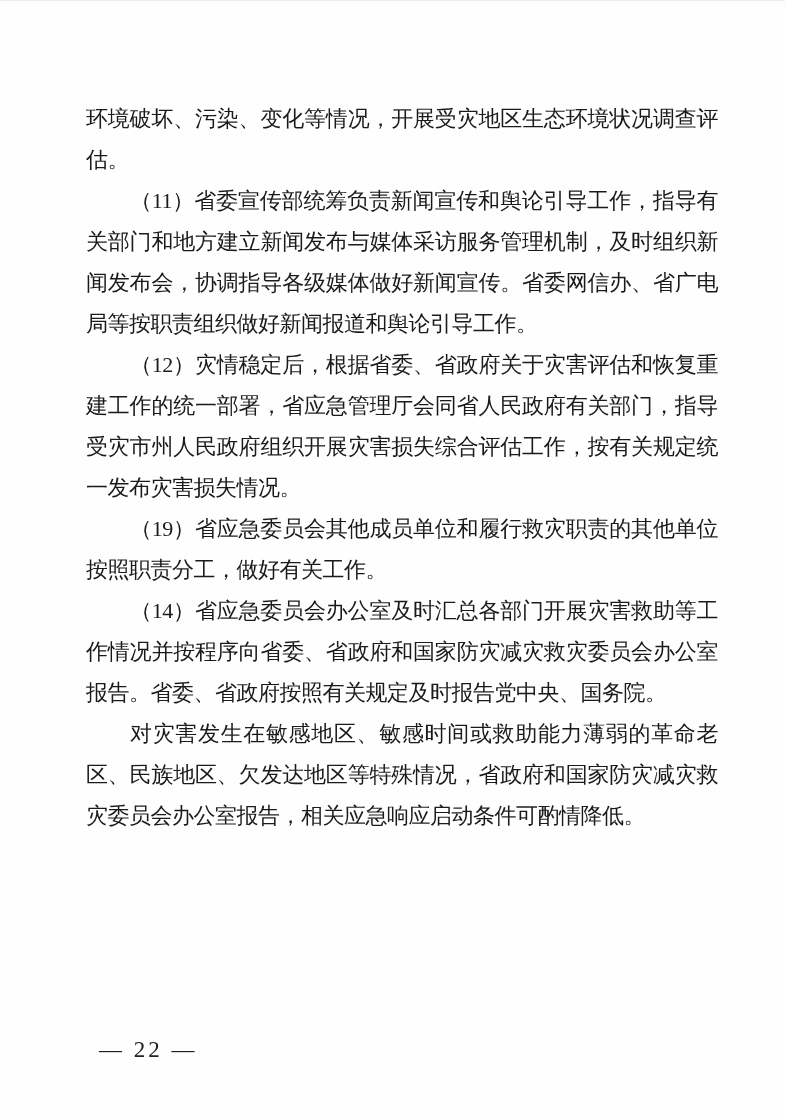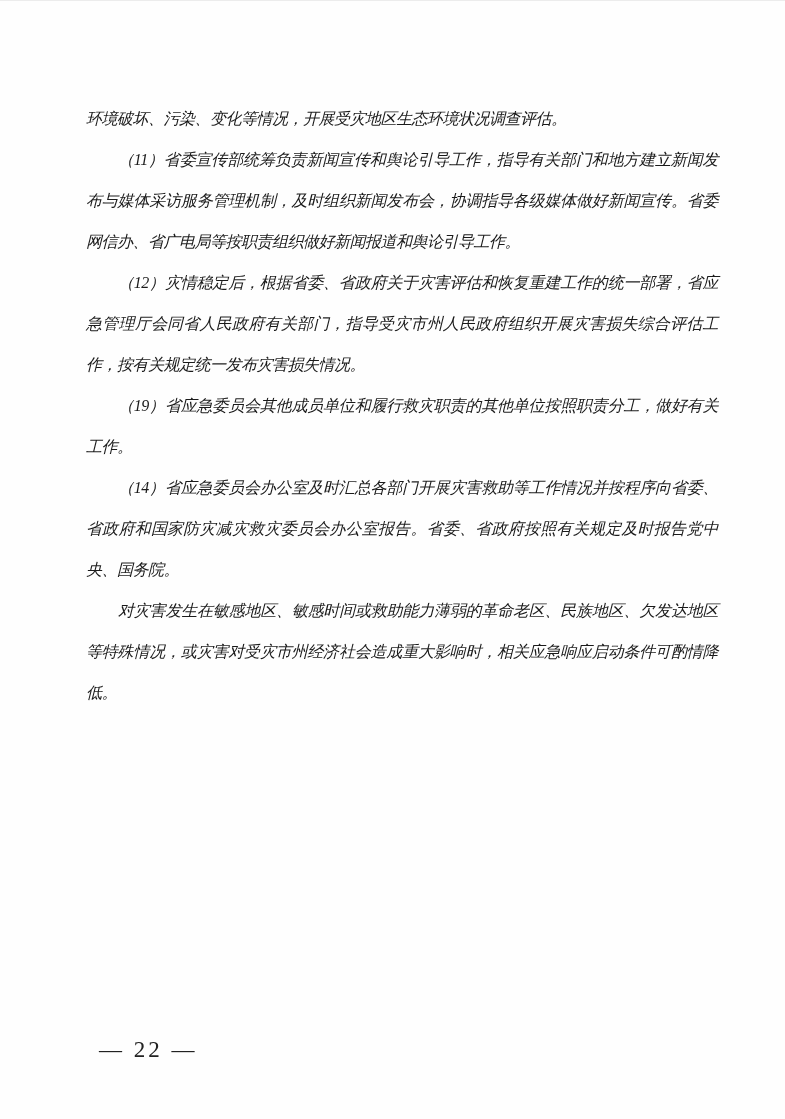--- a/index.html
+++ b/index.html
@@ -16,26 +16,25 @@
     font-family: "Liberation Serif", "DejaVu Serif", serif;
     color: #1a1a1a;
     border-top: 1px solid #ececec;
     box-sizing: border-box;
   }
   .content {
     position: absolute;
     left: 86px;
     top: 97px;
     width: 632px;
-    font-size: 16px;
+    font-size: 22px;
     line-height: 41px;
     text-align: justify;
     text-justify: inter-character;
     letter-spacing: -0.5px;
-    font-style: italic;
   }
   .para {
     margin: 0;
     padding: 0;
     text-indent: 2em;
   }
   .para.continuation {
     text-indent: 0;
   }
   .para.heading {
@@ -54,17 +53,17 @@
 </head>
 <body>
 
 <div class="page">
   <div class="content">
     <p class="para continuation">环境破坏、污染、变化等情况，开展受灾地区生态环境状况调查评估。</p>
     <p class="para">（11）省委宣传部统筹负责新闻宣传和舆论引导工作，指导有关部门和地方建立新闻发布与媒体采访服务管理机制，及时组织新闻发布会，协调指导各级媒体做好新闻宣传。省委网信办、省广电局等按职责组织做好新闻报道和舆论引导工作。</p>
     <p class="para">（12）灾情稳定后，根据省委、省政府关于灾害评估和恢复重建工作的统一部署，省应急管理厅会同省人民政府有关部门，指导受灾市州人民政府组织开展灾害损失综合评估工作，按有关规定统一发布灾害损失情况。</p>
     <p class="para">（19）省应急委员会其他成员单位和履行救灾职责的其他单位按照职责分工，做好有关工作。</p>
     <p class="para">（14）省应急委员会办公室及时汇总各部门开展灾害救助等工作情况并按程序向省委、省政府和国家防灾减灾救灾委员会办公室报告。省委、省政府按照有关规定及时报告党中央、国务院。</p>
-    <p class="para">对灾害发生在敏感地区、敏感时间或救助能力薄弱的革命老区、民族地区、欠发达地区等特殊情况，或灾害对受灾市州经济社会造成重大影响时，相关应急响应启动条件可酌情降低。</p>
+    <p class="para">对灾害发生在敏感地区、敏感时间或救助能力薄弱的革命老区、民族地区、欠发达地区等特殊情况，省政府和国家防灾减灾救灾委员会办公室报告，相关应急响应启动条件可酌情降低。</p>
   </div>
 
   <div class="footer">— 22 —</div>
 </div>
 
 </body></html>

